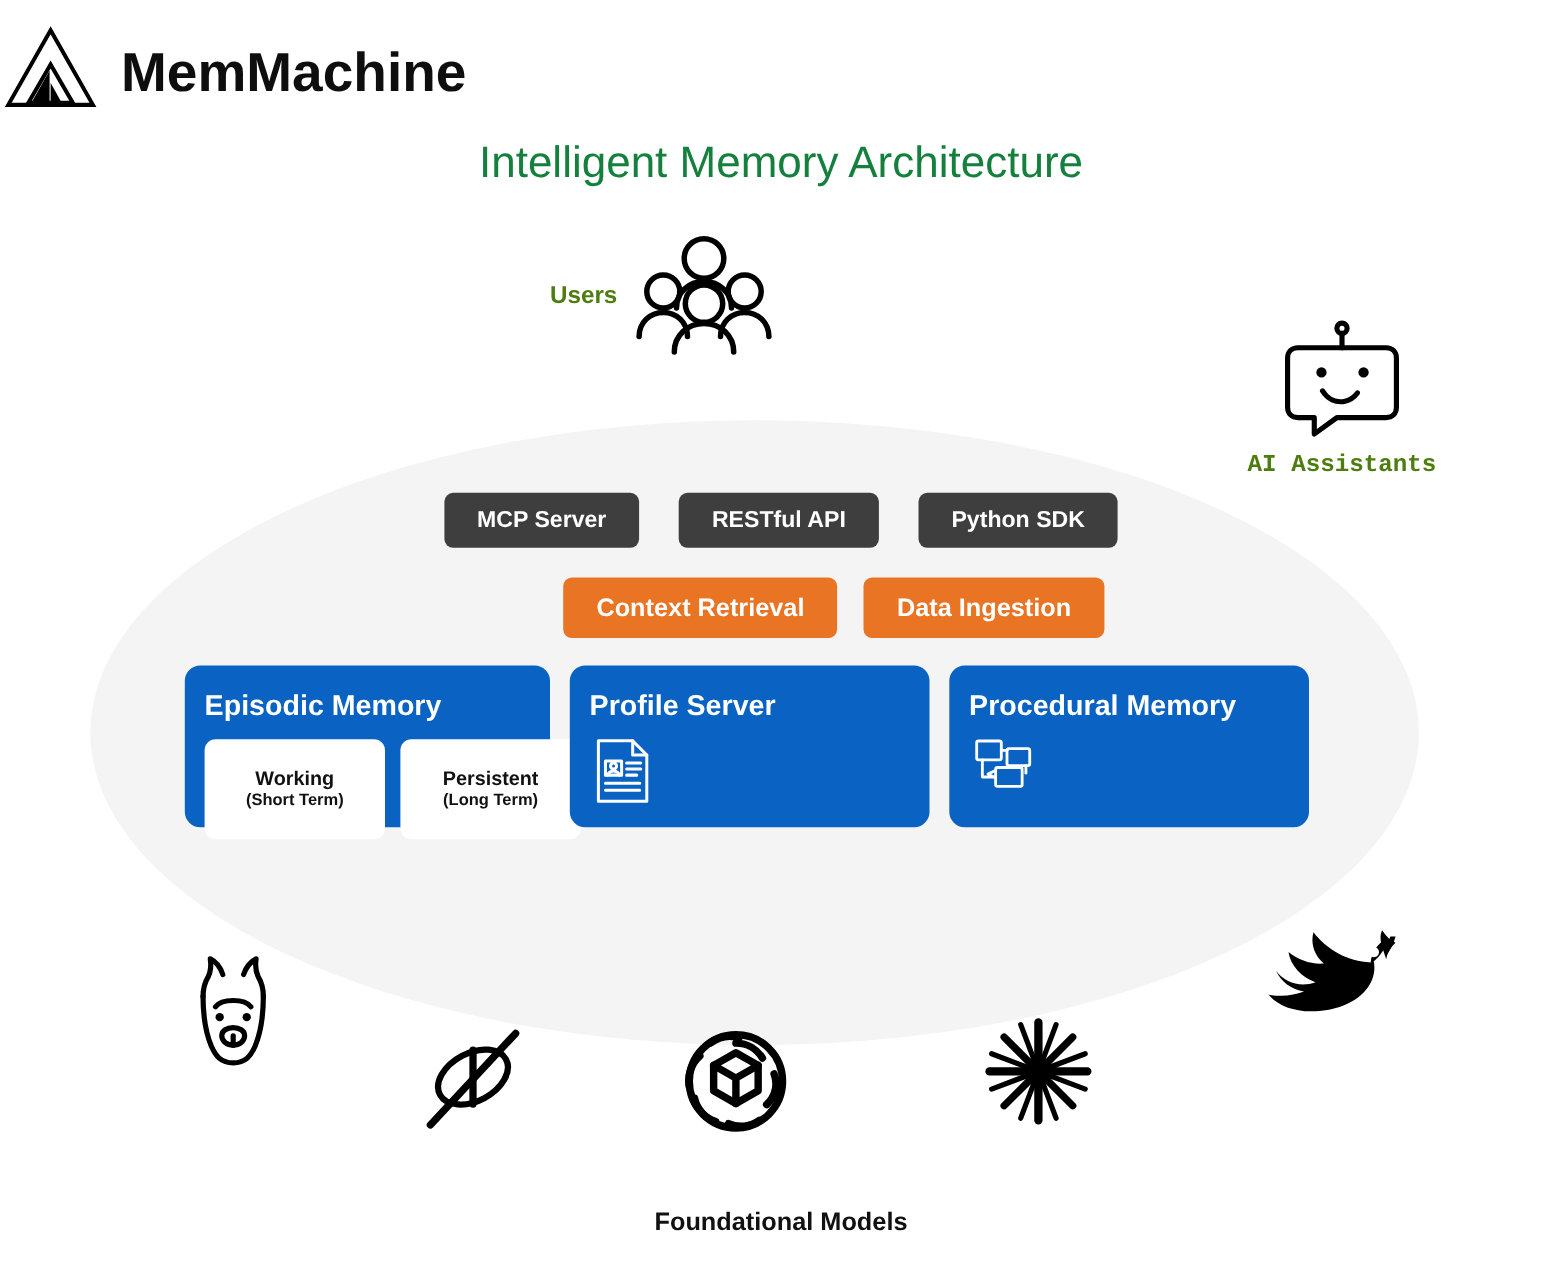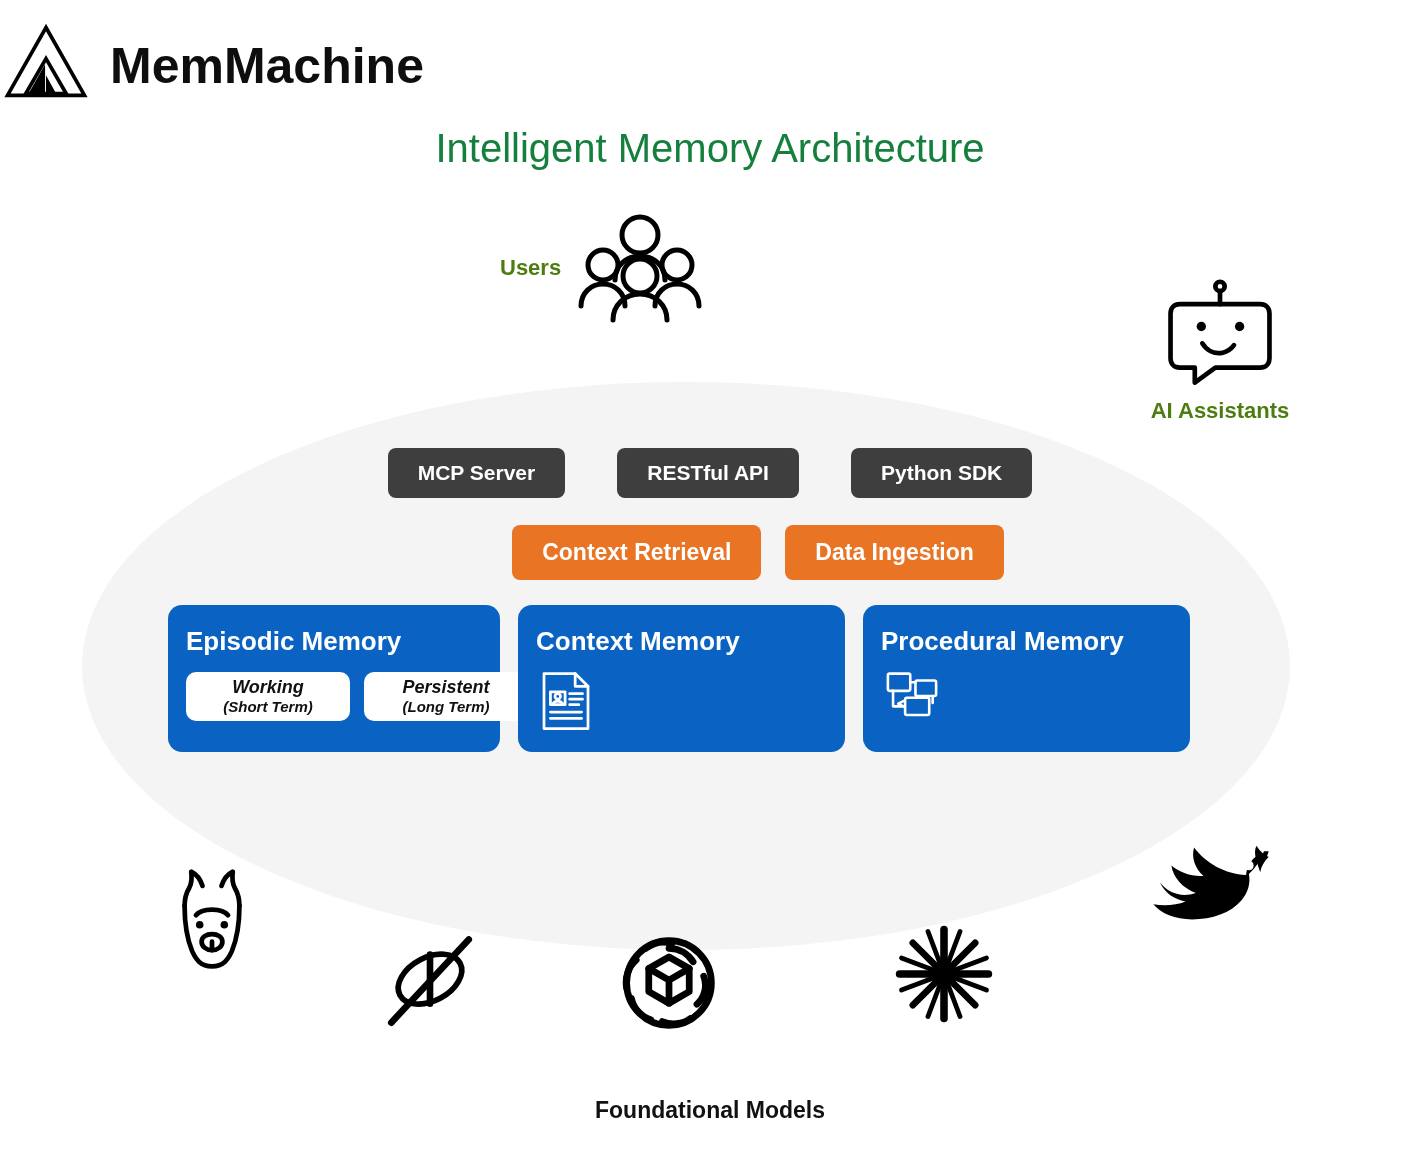--- a/index.html
+++ b/index.html
@@ -93,31 +93,32 @@
 
   #actor-agents {
     left: 40px;
     top: 290px;
     width: 260px;
   }
   #actor-agents .actor-label { margin-top: 6px; }
 
   #actor-assistants {
     left: 1040px;
-    top: 278px;
+    top: 290px;
     width: 360px;
+    font-family: Liberation Mono, monospace;
   }
   #actor-assistants .actor-label { margin-top: 8px; }
 
   
   .pill-row {
     position: absolute;
     display: flex;
     justify-content: center;
-    gap: 52px;
+    gap: 36px;
     width: 1420px;
     left: 0;
   }
   #interface-row { top: 448px; }
   .pill-dark {
     background: #3e3e3e;
     color: #ffffff;
     font-size: 21px;
     font-weight: 700;
     padding: 13px 30px;
@@ -167,24 +168,23 @@
   .sub-row {
     margin-top: 16px;
     display: flex;
     gap: 14px;
     justify-content: center;
   }
   .sub-card {
     background: #ffffff;
     border-radius: 10px;
     color: #111111;
-    padding: 4px 14px;
+    padding: 25px 14px;
     text-align: center;
     min-width: 136px;
-    font-style: italic;
   }
   .sub-card .l1 {
     font-size: 18px;
     font-weight: 700;
     line-height: 1.25;
   }
   .sub-card .l2 {
     font-size: 15px;
     font-weight: 700;
     line-height: 1.25;
@@ -300,21 +300,21 @@
           <div class="l2">(Short Term)</div>
         </div>
         <div class="sub-card">
           <div class="l1">Persistent</div>
           <div class="l2">(Long Term)</div>
         </div>
       </div>
     </div>
 
     <div class="mem-card profile">
-      <div class="mem-title">Context Memory</div>
+      <div class="mem-title">Profile Server</div>
       <span class="mem-icon">
         <svg viewBox="0 0 64 72" width="60" height="66" aria-hidden="true">
           <g fill="none" stroke="#ffffff" stroke-width="3" stroke-linecap="round" stroke-linejoin="round">
             <path d="M8 6h34l14 14v46H8z"></path>
             <path d="M42 6v14h14"></path>
             <rect x="15" y="26" width="16" height="14"></rect>
             <circle cx="23" cy="31" r="3"></circle>
             <path d="M17 40c1.5-3 4-4 6-4s4.5 1 6 4"></path>
             <path d="M36 28h14M36 34h14M36 40h10"></path>
             <path d="M15 48h34M15 55h34"></path>

